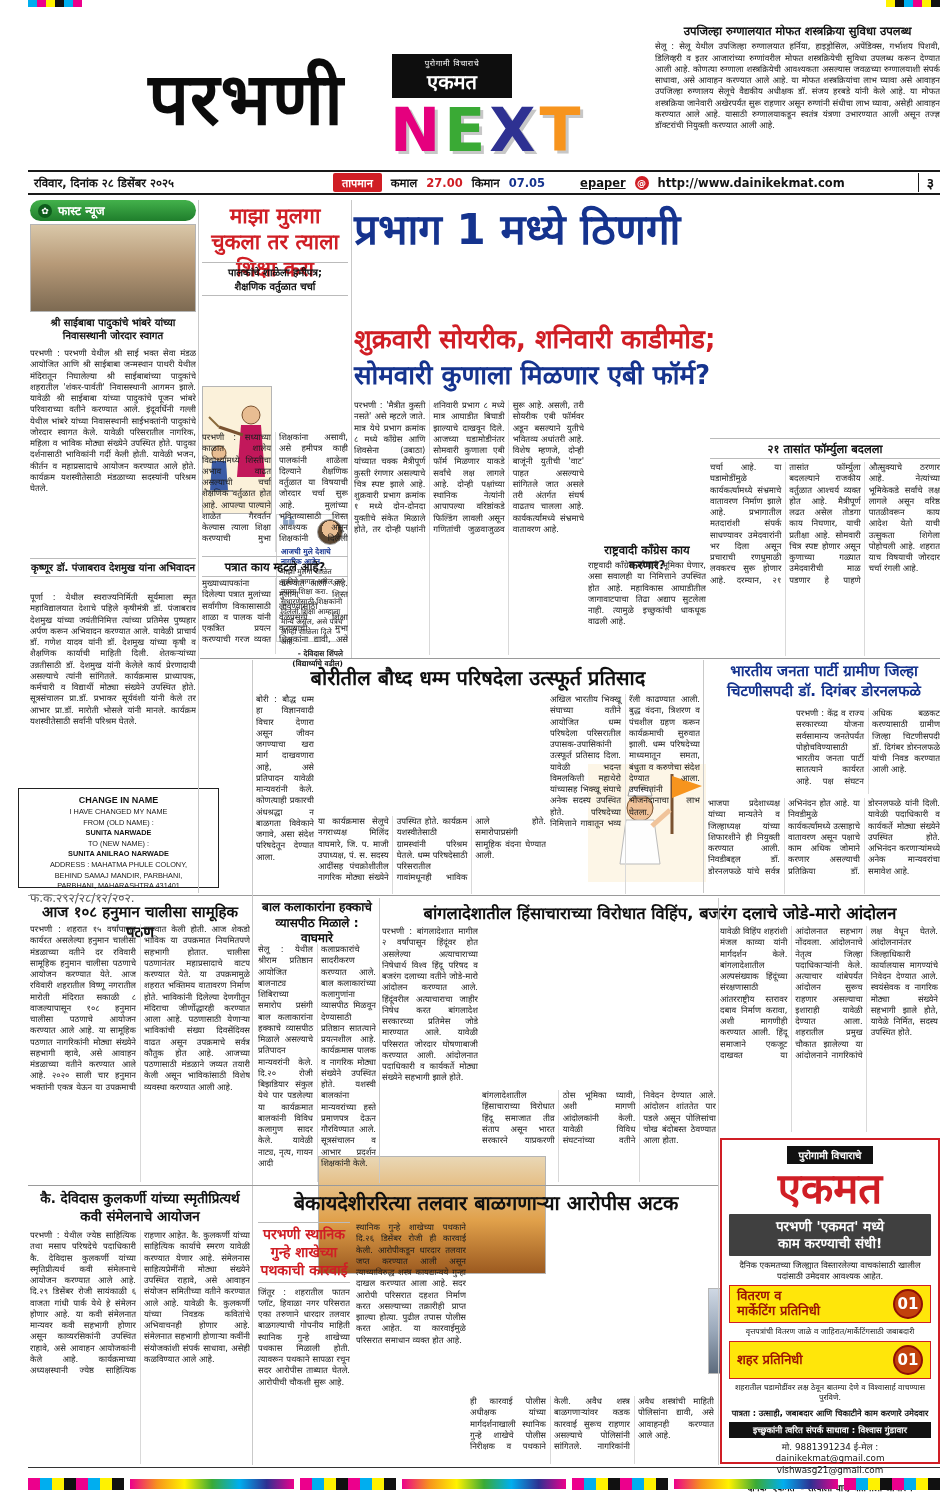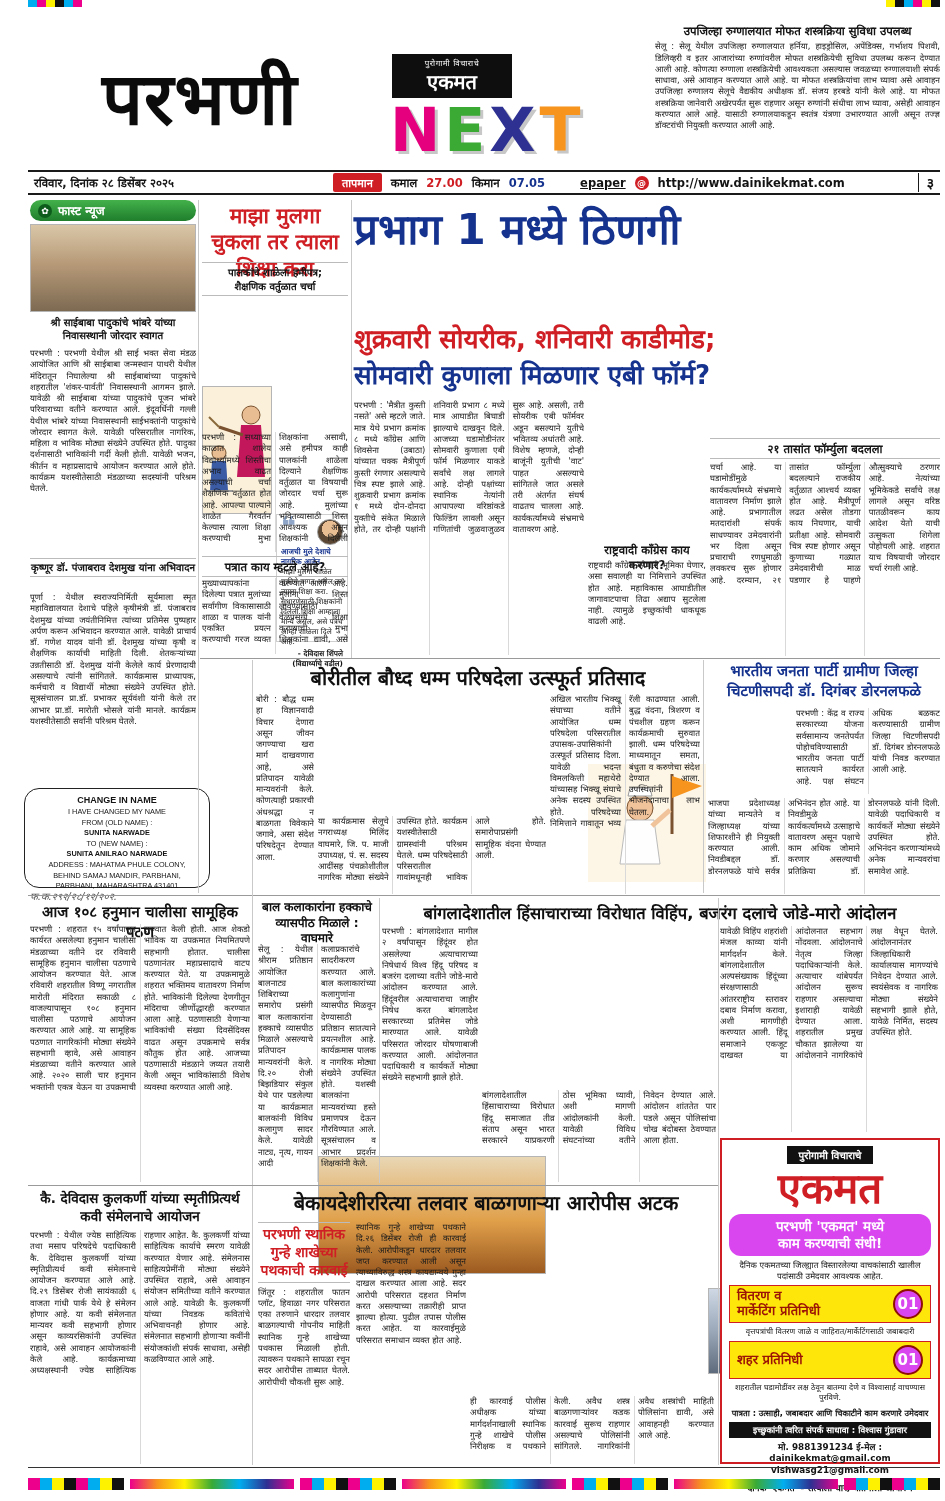--- a/index.html
+++ b/index.html
@@ -47,29 +47,29 @@
 
 .quote-box{border:1px solid #cfcfcf;padding:4px;font-size:7.4px;line-height:1.35;position:relative;background:#fff;}
 .qmark{font-size:26px;color:#8fa6c9;line-height:.6;font-weight:800;}
 
 .change-box{border:1.5px solid #222;padding:5px 4px;text-align:center;font-size:7.3px;line-height:1.45;font-family:"Liberation Sans",sans-serif;}
 .change-box .t{font-weight:800;font-size:9px;}
 
 .adbox{border:2.5px solid #d01e25;background:#fff;padding:6px 7px;display:flex;flex-direction:column;align-items:center;gap:4px;}
 .ad-tag{background:#111;color:#fff;font-size:10px;font-weight:bold;padding:2px 12px;}
 .ad-brand{color:#d01e25;font-size:42px;font-weight:800;line-height:1;}
-.ad-offer{background:#d946ef;color:#fff;font-size:13.5px;font-weight:800;text-align:center;line-height:1.25;padding:4px 27px;border-radius:12px;width:100%;}
+.ad-offer{background:#404040;color:#fff;font-size:13.5px;font-weight:800;text-align:center;line-height:1.25;padding:4px 27px;border-radius:1px;width:100%;}
 .ad-intro{font-size:8.3px;text-align:center;line-height:1.3;}
 .ad-post{width:100%;background:#ffe60a;border:1.5px solid #d01e25;display:flex;align-items:center;justify-content:space-between;padding:3px 7px;}
 .ad-post .ttl{color:#9b1206;font-weight:800;font-size:13px;line-height:1.15;}
-.ad-count{width:30px;height:30px;border-radius:50%;background:#d946ef;color:#fff;font-weight:800;font-size:15px;display:flex;align-items:center;justify-content:center;border:2px solid #8e0e06;}
+.ad-count{width:30px;height:30px;border-radius:50%;background:#c2410c;color:#fff;font-weight:800;font-size:15px;display:flex;align-items:center;justify-content:center;border:2px solid #8e0e06;}
 .ad-desc{font-size:7.8px;text-align:center;line-height:1.25;}
 .ad-qual{font-size:8.2px;font-weight:bold;text-align:center;}
 .ad-contact{background:#111;color:#fff;font-size:8.6px;font-weight:bold;padding:2px 8px;text-align:center;width:100%;}
-.ad-phone{font-size:8.8px;font-weight:bold;text-align:center;line-height:1.35;}
+.ad-phone{font-size:8.8px;font-weight:normal;text-align:center;line-height:1.35;}
 .ad-slogan{font-size:9px;font-weight:800;text-align:center;}
 
 .regrow{display:flex;align-items:center;gap:6px;}
 .reg{display:flex;}
 .reg span{width:12px;height:12px;display:inline-block;}
 .reg .c{background:#00aeef;}.reg .m{background:#ec008c;}.reg .y{background:#fff200;}.reg .k{background:#111;}
 .grad{height:10px;flex:1;background:linear-gradient(90deg,#ec008c,#f7941d,#fff200,#3aaa35,#00aeef,#2e3192,#ec008c);}
 .small-reg span{width:9px;height:7px;display:inline-block;}
 </style>
 </head>
@@ -92,21 +92,21 @@
       <span class="m"></span>
       <span class="y"></span>
       <span class="k"></span>
   </div>
 
   <div class="abs" style="left:655px;top:24px;width:285px;height:150px;">
     <div class="bold center" style="font-size:11.5px;line-height:1.25;margin-bottom:3px;">उपजिल्हा रुग्णालयात मोफत शस्त्रक्रिया सुविधा उपलब्ध</div>
     <div class="bt" style="height:126px;">सेलू : सेलू येथील उपजिल्हा रुग्णालयात हर्निया, हाइड्रोसिल, अपेंडिक्स, गर्भाशय पिशवी, डिलिव्हरी व इतर आजारांच्या रुग्णांवरील मोफत शस्त्रक्रियेची सुविधा उपलब्ध करून देण्यात आली आहे. कोणत्या रुग्णाला शस्त्रक्रियेची आवश्यकता असल्यास जवळच्या रुग्णालयाशी संपर्क साधावा, असे आवाहन करण्यात आले आहे. या मोफत शस्त्रक्रियांचा लाभ घ्यावा असे आवाहन उपजिल्हा रुग्णालय सेलूचे वैद्यकीय अधीक्षक डॉ. संजय हरबडे यांनी केले आहे. या मोफत शस्त्रक्रिया जानेवारी अखेरपर्यंत सुरू राहणार असून रुग्णांनी संधीचा लाभ घ्यावा, असेही आवाहन करण्यात आले आहे. यासाठी रुग्णालयाकडून स्वतंत्र यंत्रणा उभारण्यात आली असून तज्ज्ञ डॉक्टरांची नियुक्ती करण्यात आली आहे.</div>
   </div>
 
-  <div class="abs city" style="left:102px;top:62px;width:288px;">परभणी</div>
+  <div class="abs city" style="left:102px;top:62px;width:288px;text-align:center;">परभणी</div>
   <div class="abs ekmat-box" style="left:392px;top:54px;width:120px;">
     <div class="tg">पुरोगामी विचाराचे</div>
     <div class="br">एकमत</div>
   </div>
   <div class="abs next" style="left:390px;top:100px;">
     <span class="n1">N</span><span class="n2">E</span><span class="n3">X</span><span class="n4">T</span>
   </div>
 
   <div class="abs datebar" style="left:28px;top:170px;width:912px;height:25px;">
     <span>रविवार, दिनांक २८ डिसेंबर २०२५</span>
@@ -124,32 +124,32 @@
   <div class="abs fn-head" style="left:30px;top:200px;width:166px;">
     <span class="fn-leaf">✿</span>
     <span>फास्ट न्यूज</span>
   </div>
   <div class="abs photo ph-crowd" style="left:30px;top:224px;width:166px;height:88px;"></div>
   <div class="abs bold center" style="left:30px;top:316px;width:166px;font-size:10px;line-height:1.3;">श्री साईबाबा पादुकांचे भांबरे यांच्या निवासस्थानी जोरदार स्वागत</div>
   <div class="abs bt" style="left:30px;top:348px;width:166px;height:206px;">परभणी : परभणी येथील श्री साई भक्त सेवा मंडळ आयोजित आणि श्री साईबाबा जन्मस्थान पाथरी येथील मंदिरातून निघालेल्या श्री साईबाबांच्या पादुकांचे शहरातील 'शंकर-पार्वती' निवासस्थानी आगमन झाले. यावेळी श्री साईबाबा यांच्या पादुकांचे पूजन भांबरे परिवाराच्या वतीने करण्यात आले. इंदूवर्धिनी गल्ली येथील भांबरे यांच्या निवासस्थानी साईभक्तांनी पादुकांचे जोरदार स्वागत केले. यावेळी परिसरातील नागरिक, महिला व भाविक मोठ्या संख्येने उपस्थित होते. पादुका दर्शनासाठी भाविकांनी गर्दी केली होती. यावेळी भजन, कीर्तन व महाप्रसादाचे आयोजन करण्यात आले होते. कार्यक्रम यशस्वीतेसाठी मंडळाच्या सदस्यांनी परिश्रम घेतले.</div>
   <div class="abs bold center subhead-bar" style="left:30px;top:558px;width:166px;font-size:10px;line-height:1.3;">कृष्णूर डॉ. पंजाबराव देशमुख यांना अभिवादन</div>
   <div class="abs bt" style="left:30px;top:592px;width:166px;height:192px;">पूर्णा : येथील स्वराज्यनिर्मिती सूर्यमाला स्मृत महाविद्यालयात देशाचे पहिले कृषीमंत्री डॉ. पंजाबराव देशमुख यांच्या जयंतीनिमित्त त्यांच्या प्रतिमेस पुष्पहार अर्पण करून अभिवादन करण्यात आले. यावेळी प्राचार्य डॉ. गणेश यादव यांनी डॉ. देशमुख यांच्या कृषी व शैक्षणिक कार्याची माहिती दिली. शेतकऱ्यांच्या उन्नतीसाठी डॉ. देशमुख यांनी केलेले कार्य प्रेरणादायी असल्याचे त्यांनी सांगितले. कार्यक्रमास प्राध्यापक, कर्मचारी व विद्यार्थी मोठ्या संख्येने उपस्थित होते. सूत्रसंचालन प्रा.डॉ. प्रभाकर सूर्यवंशी यांनी केले तर आभार प्रा.डॉ. मारोती भोसले यांनी मानले. कार्यक्रम यशस्वीतेसाठी सर्वांनी परिश्रम घेतले.</div>
 
-  <div class="abs change-box" style="left:24px;top:788px;width:186px;height:100px;border-radius:15px;">
+  <div class="abs change-box" style="left:18px;top:788px;width:201px;height:100px;">
     <div class="t">CHANGE IN NAME</div>
     <div>I HAVE CHANGED MY NAME</div>
     <div>FROM (OLD NAME) :</div>
     <div class="bold">SUNITA NARWADE</div>
     <div>TO (NEW NAME) :</div>
     <div class="bold">SUNITA ANILRAO NARWADE</div>
     <div>ADDRESS : MAHATMA PHULE COLONY,</div>
     <div>BEHIND SAMAJ MANDIR, PARBHANI,</div>
     <div>PARBHANI, MAHARASHTRA 431401</div>
   </div>
-  <div class="abs" style="left:30px;top:889px;font-size:10px;color:#555;font-style:italic;">फ.क.२९२/२८/१२/२०२.</div>
+  <div class="abs" style="left:30px;top:889px;font-size:12px;color:#555;">फ.क.२९२/२८/१२/२०२.</div>
 
   <div class="abs hl-red center" style="left:202px;top:203px;width:146px;font-size:21px;line-height:1.25;">माझा मुलगा चुकला तर त्याला शिक्षा करा</div>
   <div class="abs subhead-bar center" style="left:202px;top:262px;width:146px;">
     <div class="bold" style="font-size:10px;">पालकांचे शाळेला हमीपत्र;</div>
     <div class="bold" style="font-size:10px;">शैक्षणिक वर्तुळात चर्चा</div>
   </div>
   <div class="abs photo ph-illu" style="left:202px;top:298px;width:70px;height:128px;">
     <svg width="70" height="128" viewBox="0 0 70 128">
       <rect x="0" y="0" width="70" height="128" fill="#fbf1da"></rect>
       <circle cx="48" cy="28" r="9" fill="#e8bd92" stroke="#7a5230"></circle>

